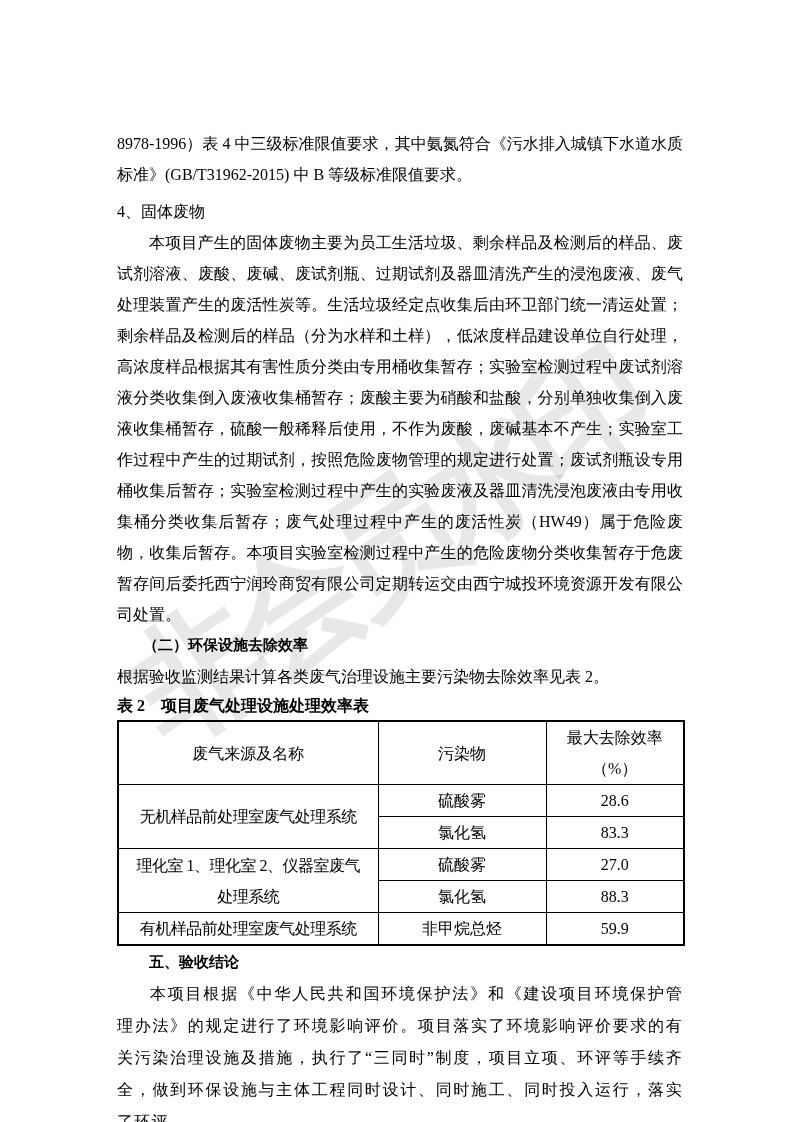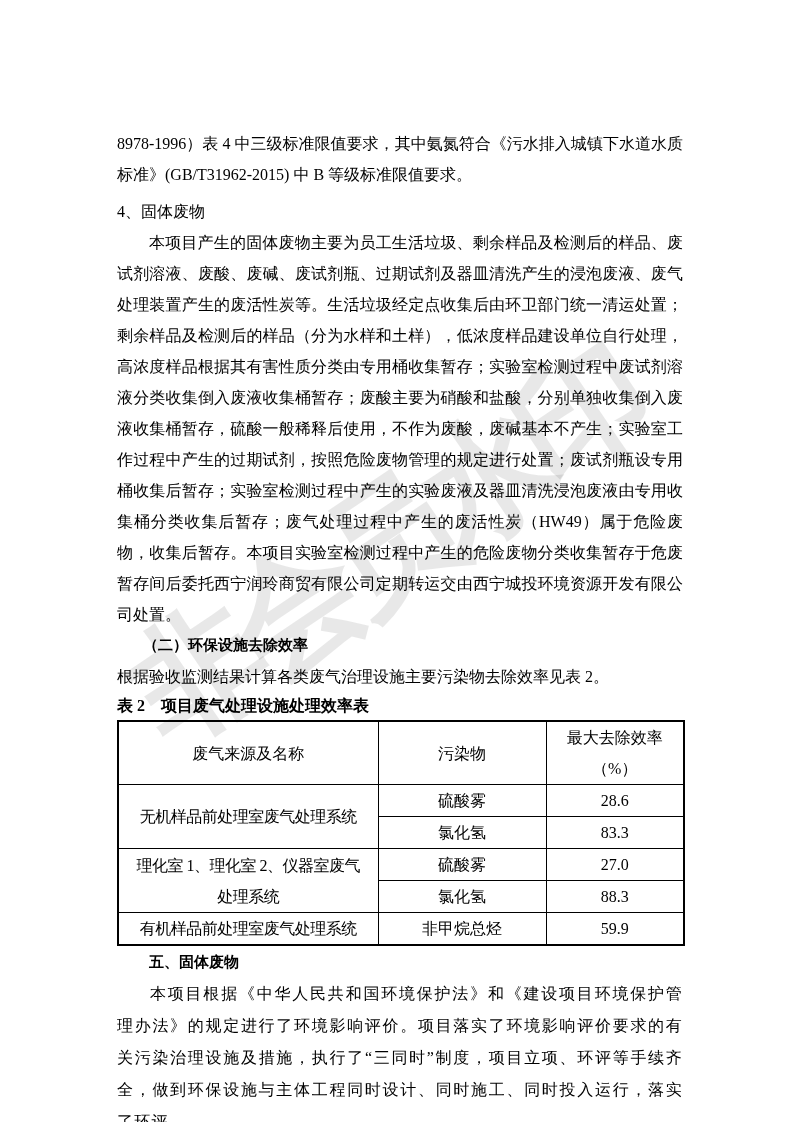--- a/index.html
+++ b/index.html
@@ -141,18 +141,18 @@
         <td>88.3</td>
       </tr>
       <tr>
         <td class="source-cell">有机样品前处理室废气处理系统</td>
         <td>非甲烷总烃</td>
         <td>59.9</td>
       </tr>
     </tbody>
       </table>
 
-    <p class="h-bold indent2 concl-heading">五、固体废物</p>
+    <p class="h-bold indent2 concl-heading">五、验收结论</p>
 
     <p class="para conclusion-para">本项目根据《中华人民共和国环境保护法》和《建设项目环境保护管理办法》的规定进行了环境影响评价。项目落实了环境影响评价要求的有关污染治理设施及措施，执行了“三同时”制度，项目立项、环评等手续齐全，做到环保设施与主体工程同时设计、同时施工、同时投入运行，落实了环评</p>
 
   </div>
 </div>
 
 </body></html>

